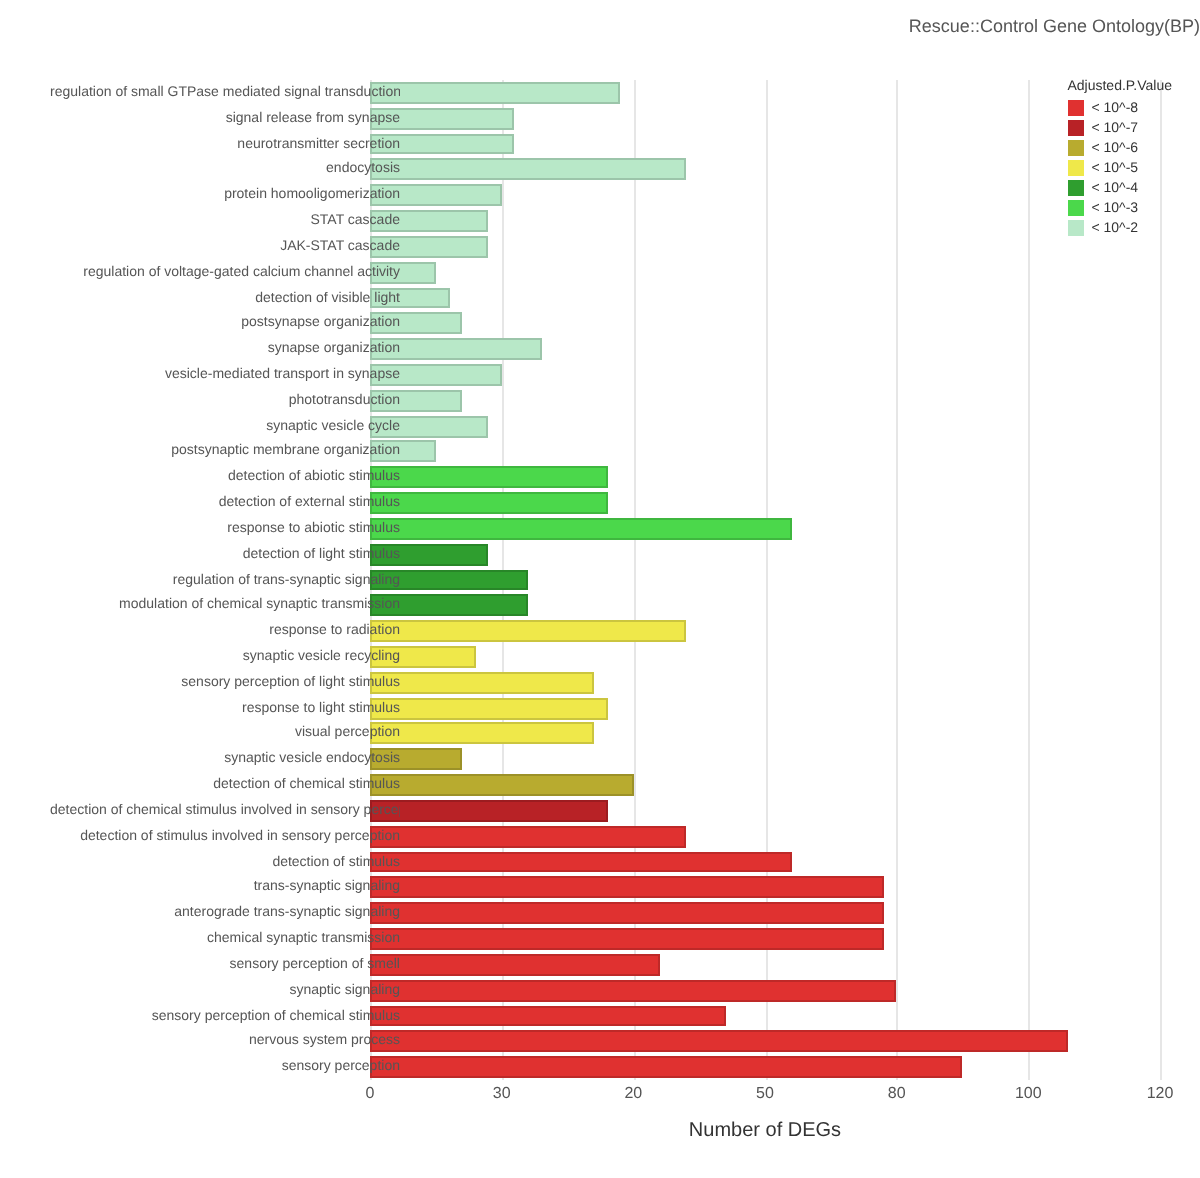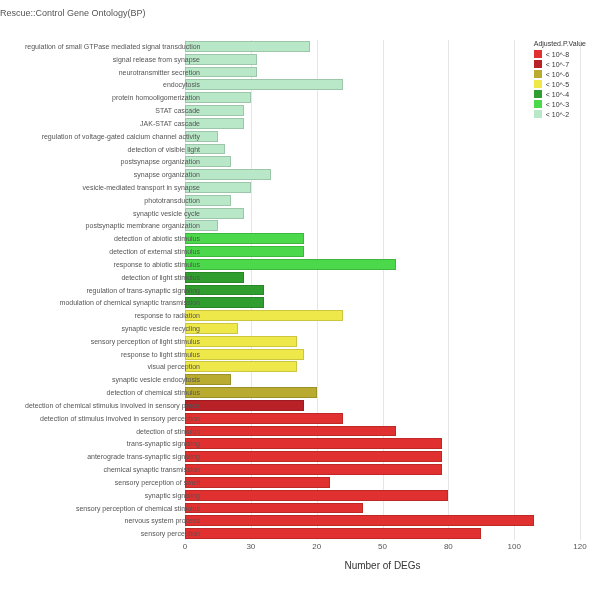--- a/index.html
+++ b/index.html
@@ -16,21 +16,21 @@
     position: relative;
     width: 600px;
     height: 589px;
     box-sizing: border-box;
   }
   .title {
     position: absolute;
     top: 8px;
     left: 0;
     width: 100%;
-    text-align: left;
+    text-align: right;
     font-size: 9px;
     color: #555;
   }
   .plot-area {
     position: absolute;
     top: 40px;
     left: 185px;
     width: 395px;
     height: 500px;
     

